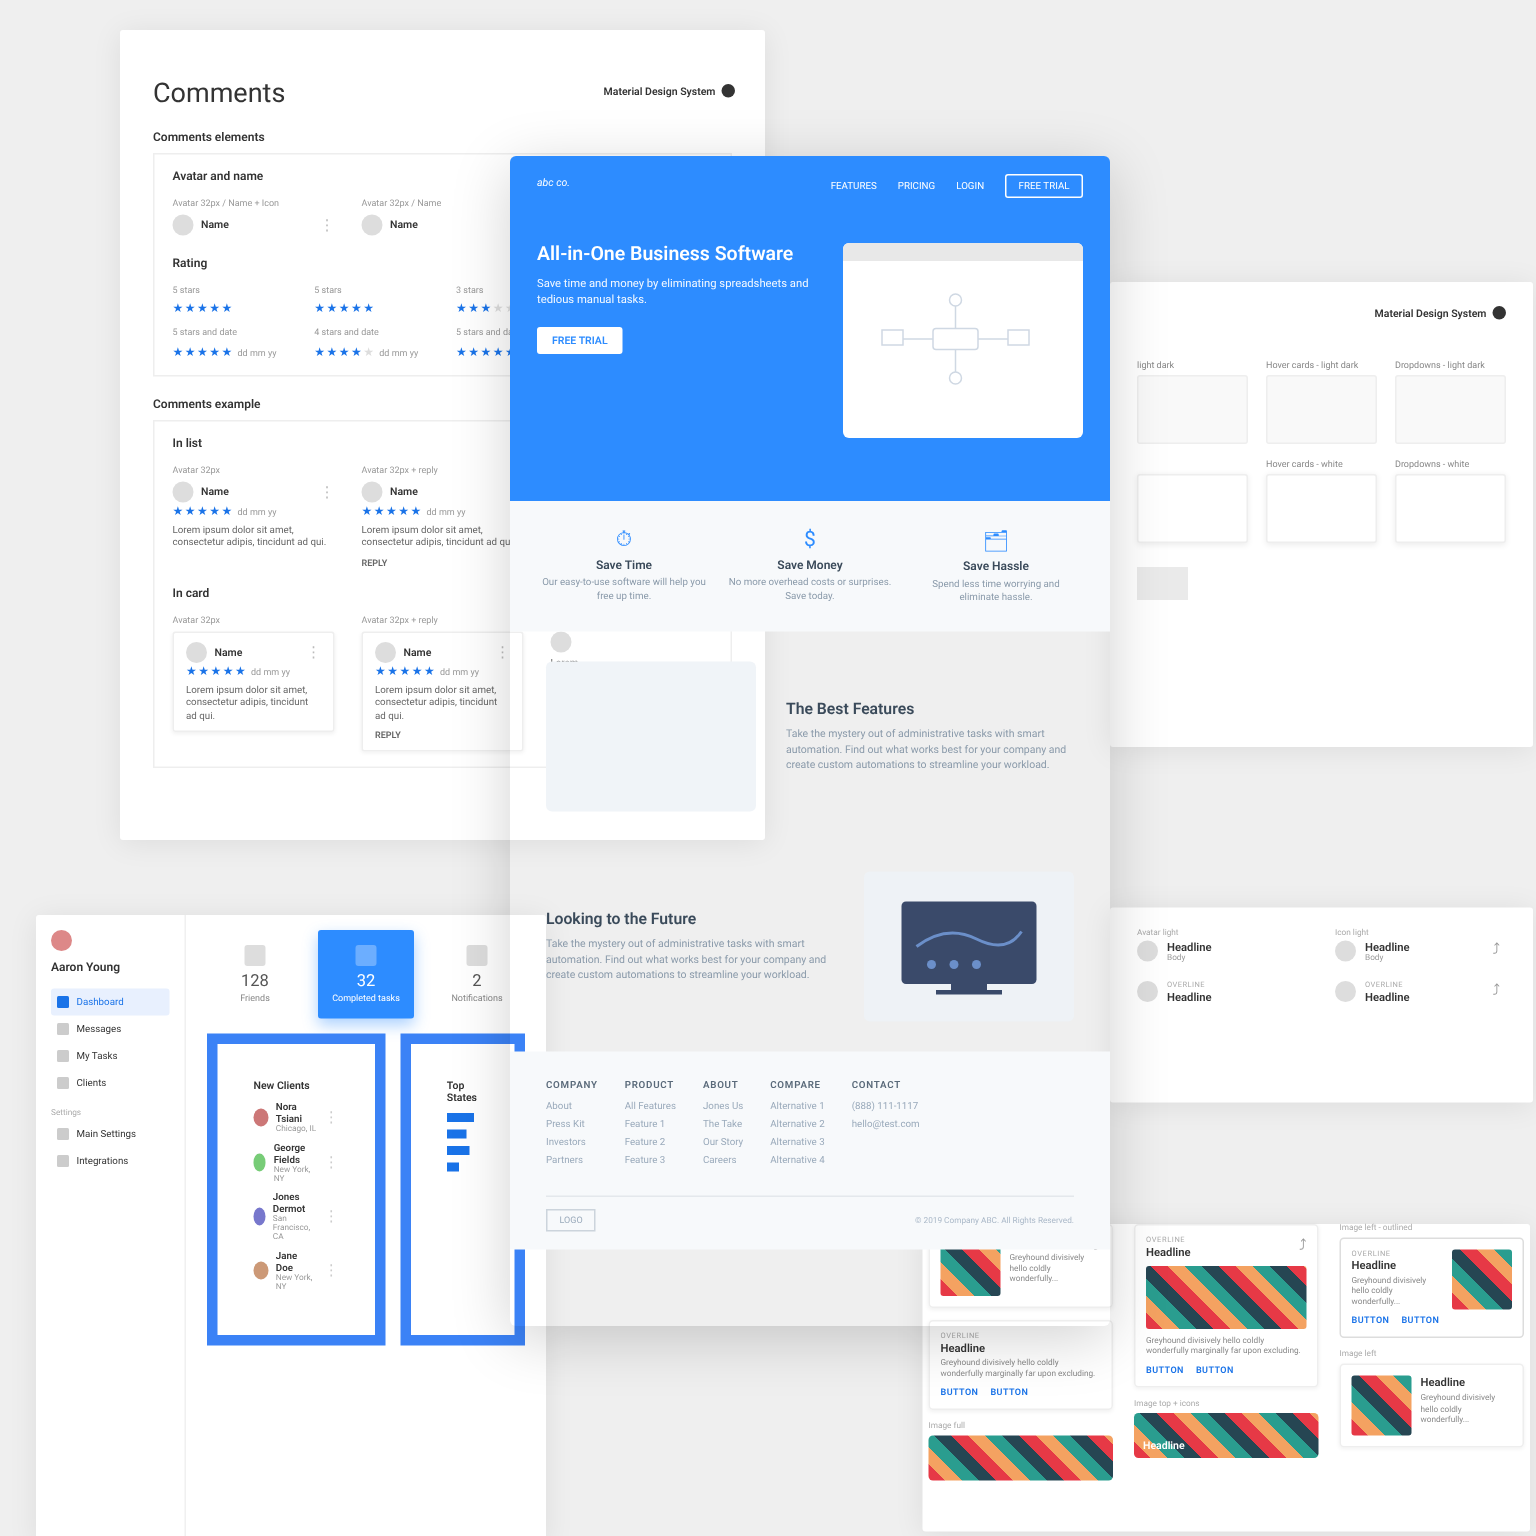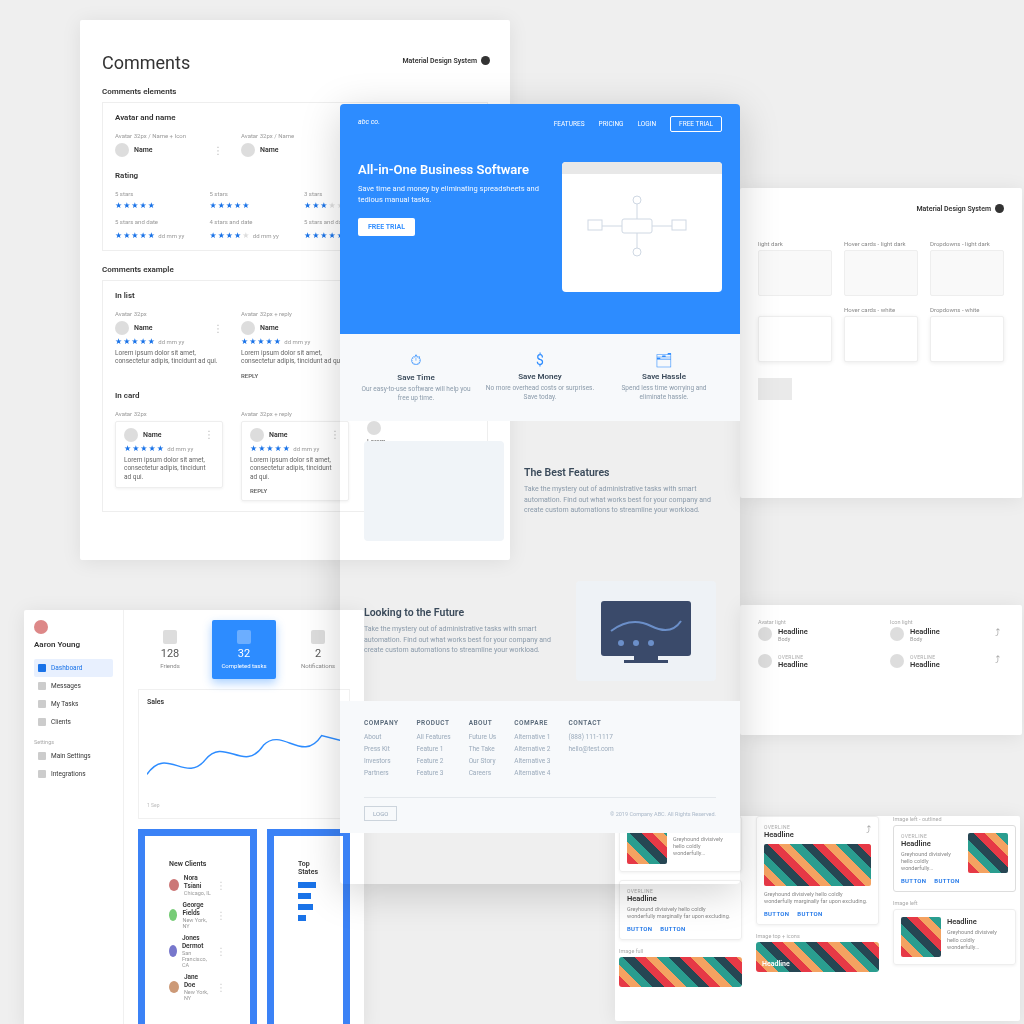--- a/index.html
+++ b/index.html
@@ -346,27 +346,20 @@
           <div class="stat-ico"></div>
           <div class="num">32</div>
           <div>Completed tasks</div>
         </div>
       <div class="stat">
           <div class="stat-ico"></div>
           <div class="num">2</div>
           <div>Notifications</div>
         </div>
     </div>
-    <div class="chart-box">
-      <h4>Sales</h4>
-      <svg class="spark" viewBox="0 0 200 80">
-          <path d="M0,60 C20,30 40,70 60,45 C80,20 100,60 120,30 C140,10 160,50 180,20 L200,25" fill="none" stroke="#2d8cff" stroke-width="1.5"></path>
-        </svg>
-      <div style="font-size:5px;color:#bbb">1 Sep</div>
-    </div>
     <div class="dash-cols">
       <div class="dash-col">
         <h4>New Clients</h4>
         <div class="client">
             <span class="avatar-sm" style="background:#c77"></span>
             <div>
               <div class="cn">Nora Tsiani</div>
               <div class="cl">Chicago, IL</div>
             </div>
             <span style="margin-left:auto;color:#ccc">⋮</span>
@@ -609,21 +602,21 @@
           <ul>
             <li>All Features</li>
             <li>Feature 1</li>
             <li>Feature 2</li>
             <li>Feature 3</li>
           </ul>
         </div>
         <div class="lf-col">
           <h5>ABOUT</h5>
           <ul>
-            <li>Future Us</li>
+            <li>Jones Us</li>
             <li>The Take</li>
             <li>Our Story</li>
             <li>Careers</li>
           </ul>
         </div>
         <div class="lf-col">
           <h5>COMPARE</h5>
           <ul>
             <li>Alternative 1</li>
             <li>Alternative 2</li>

